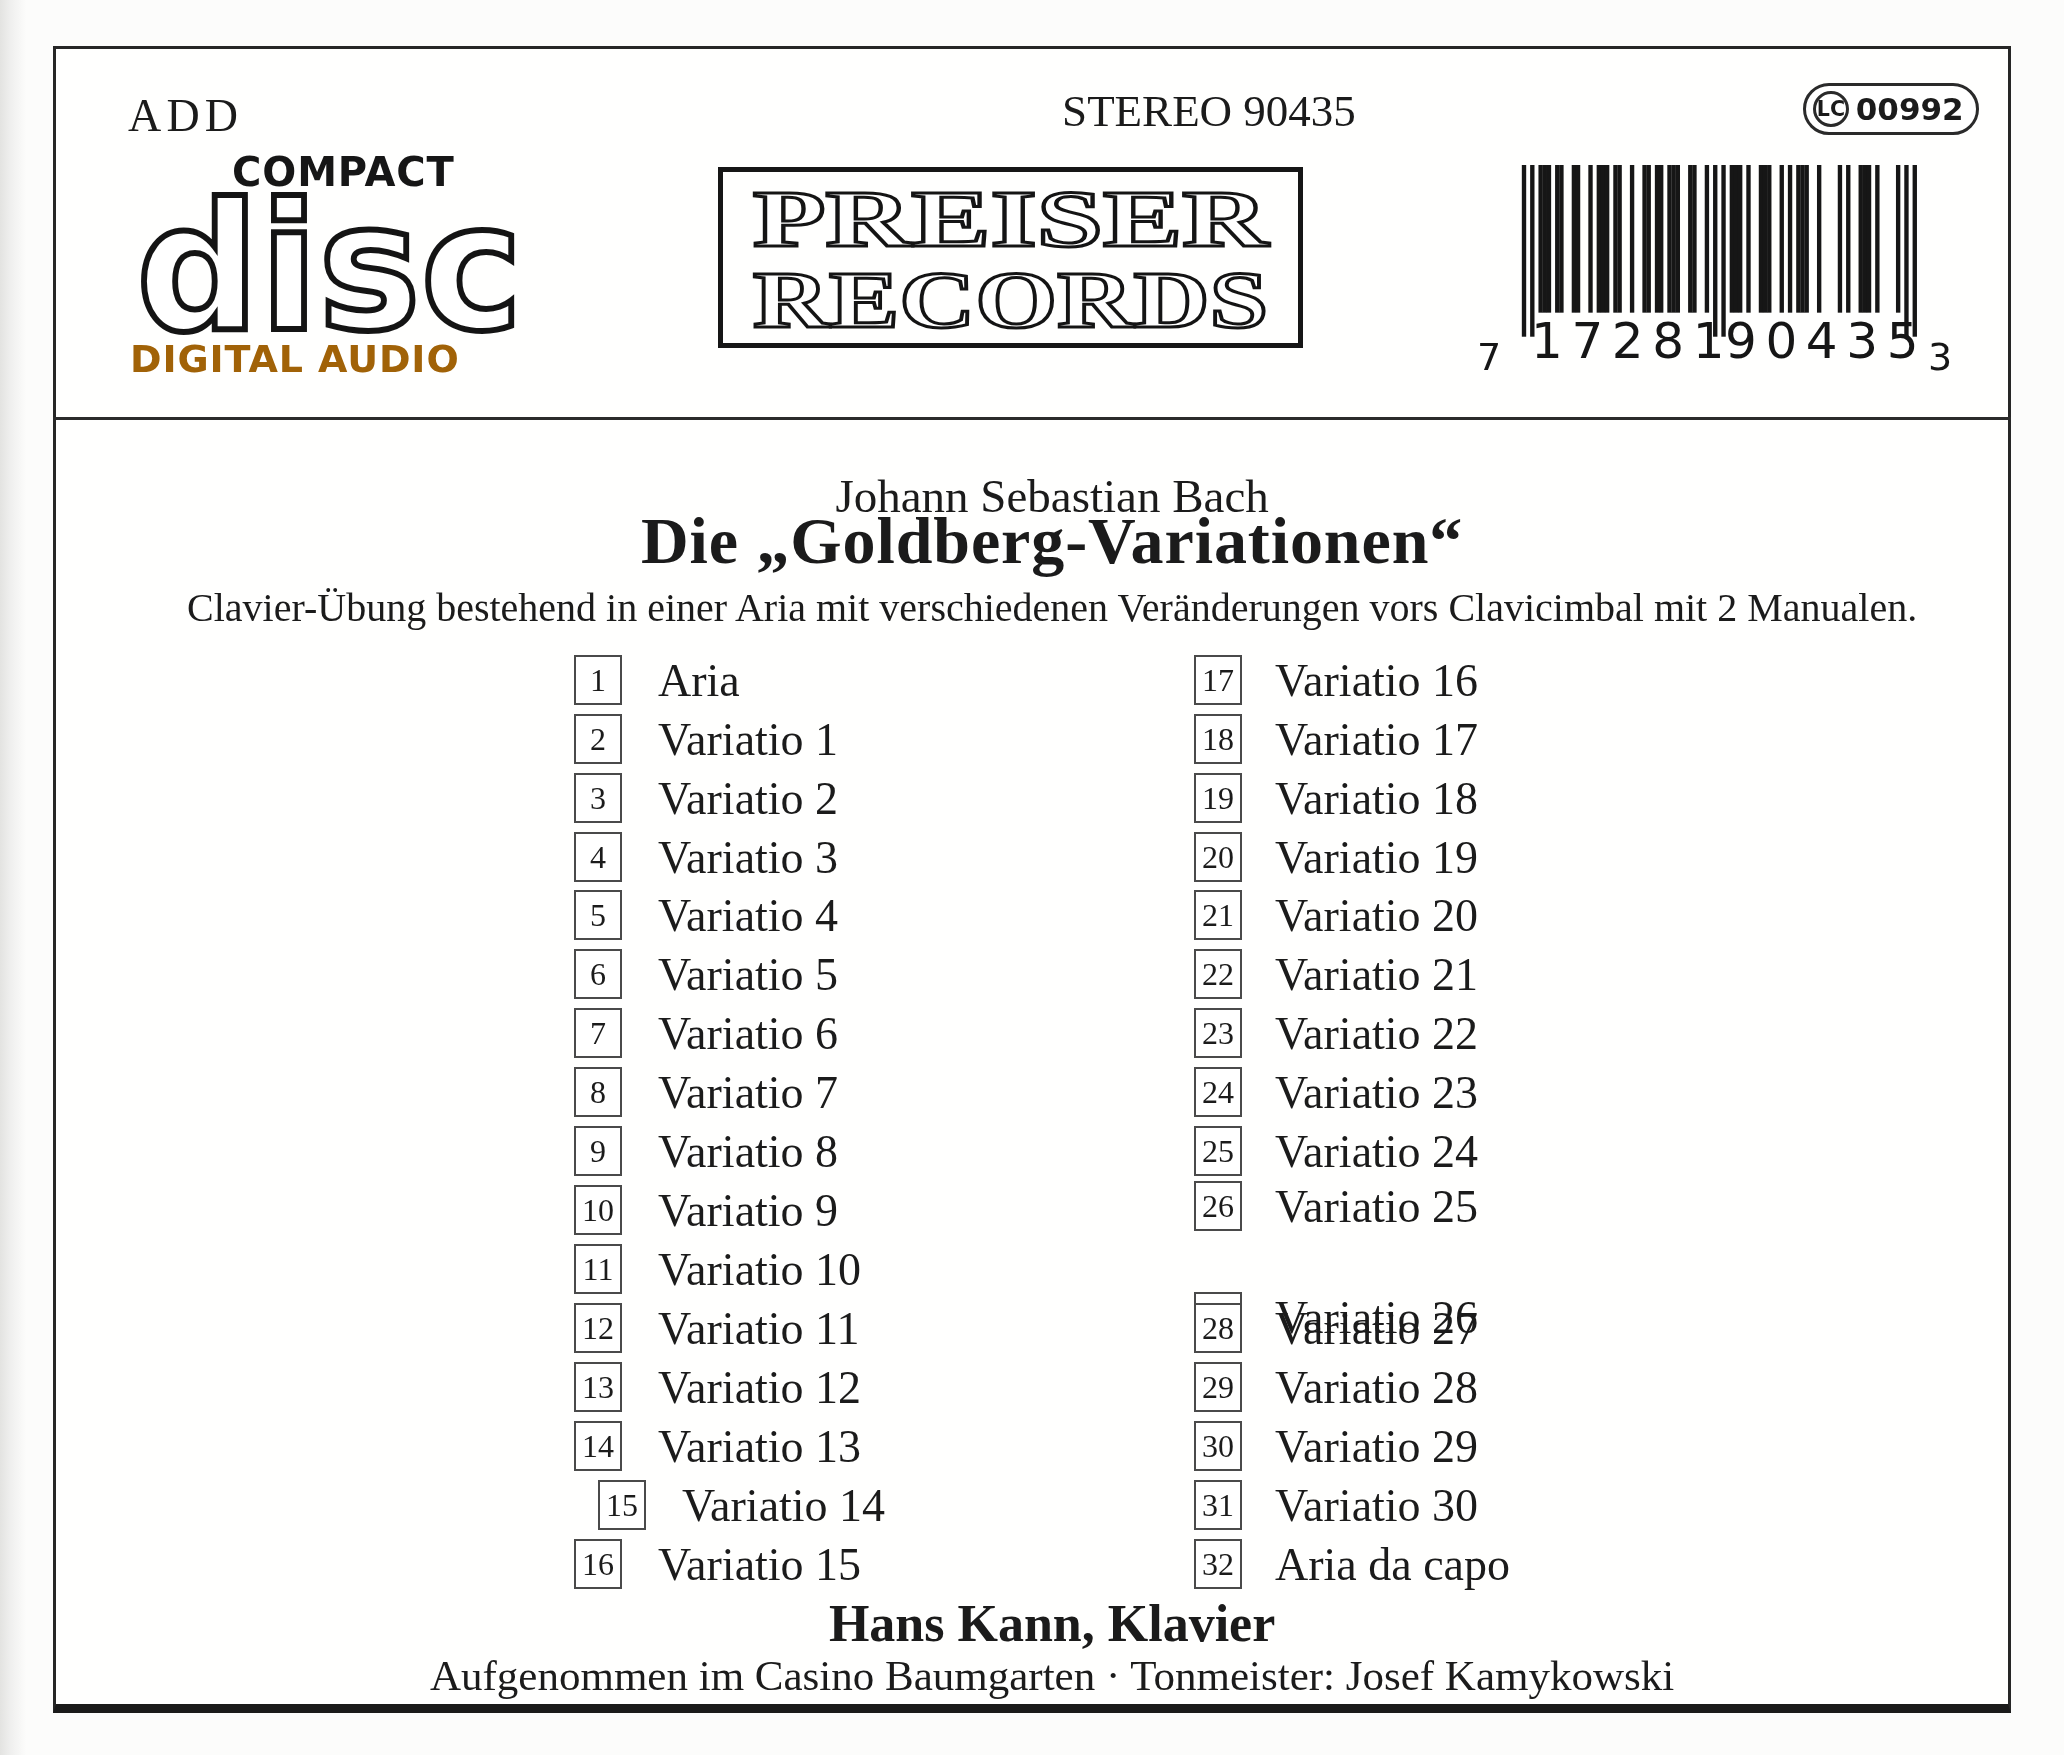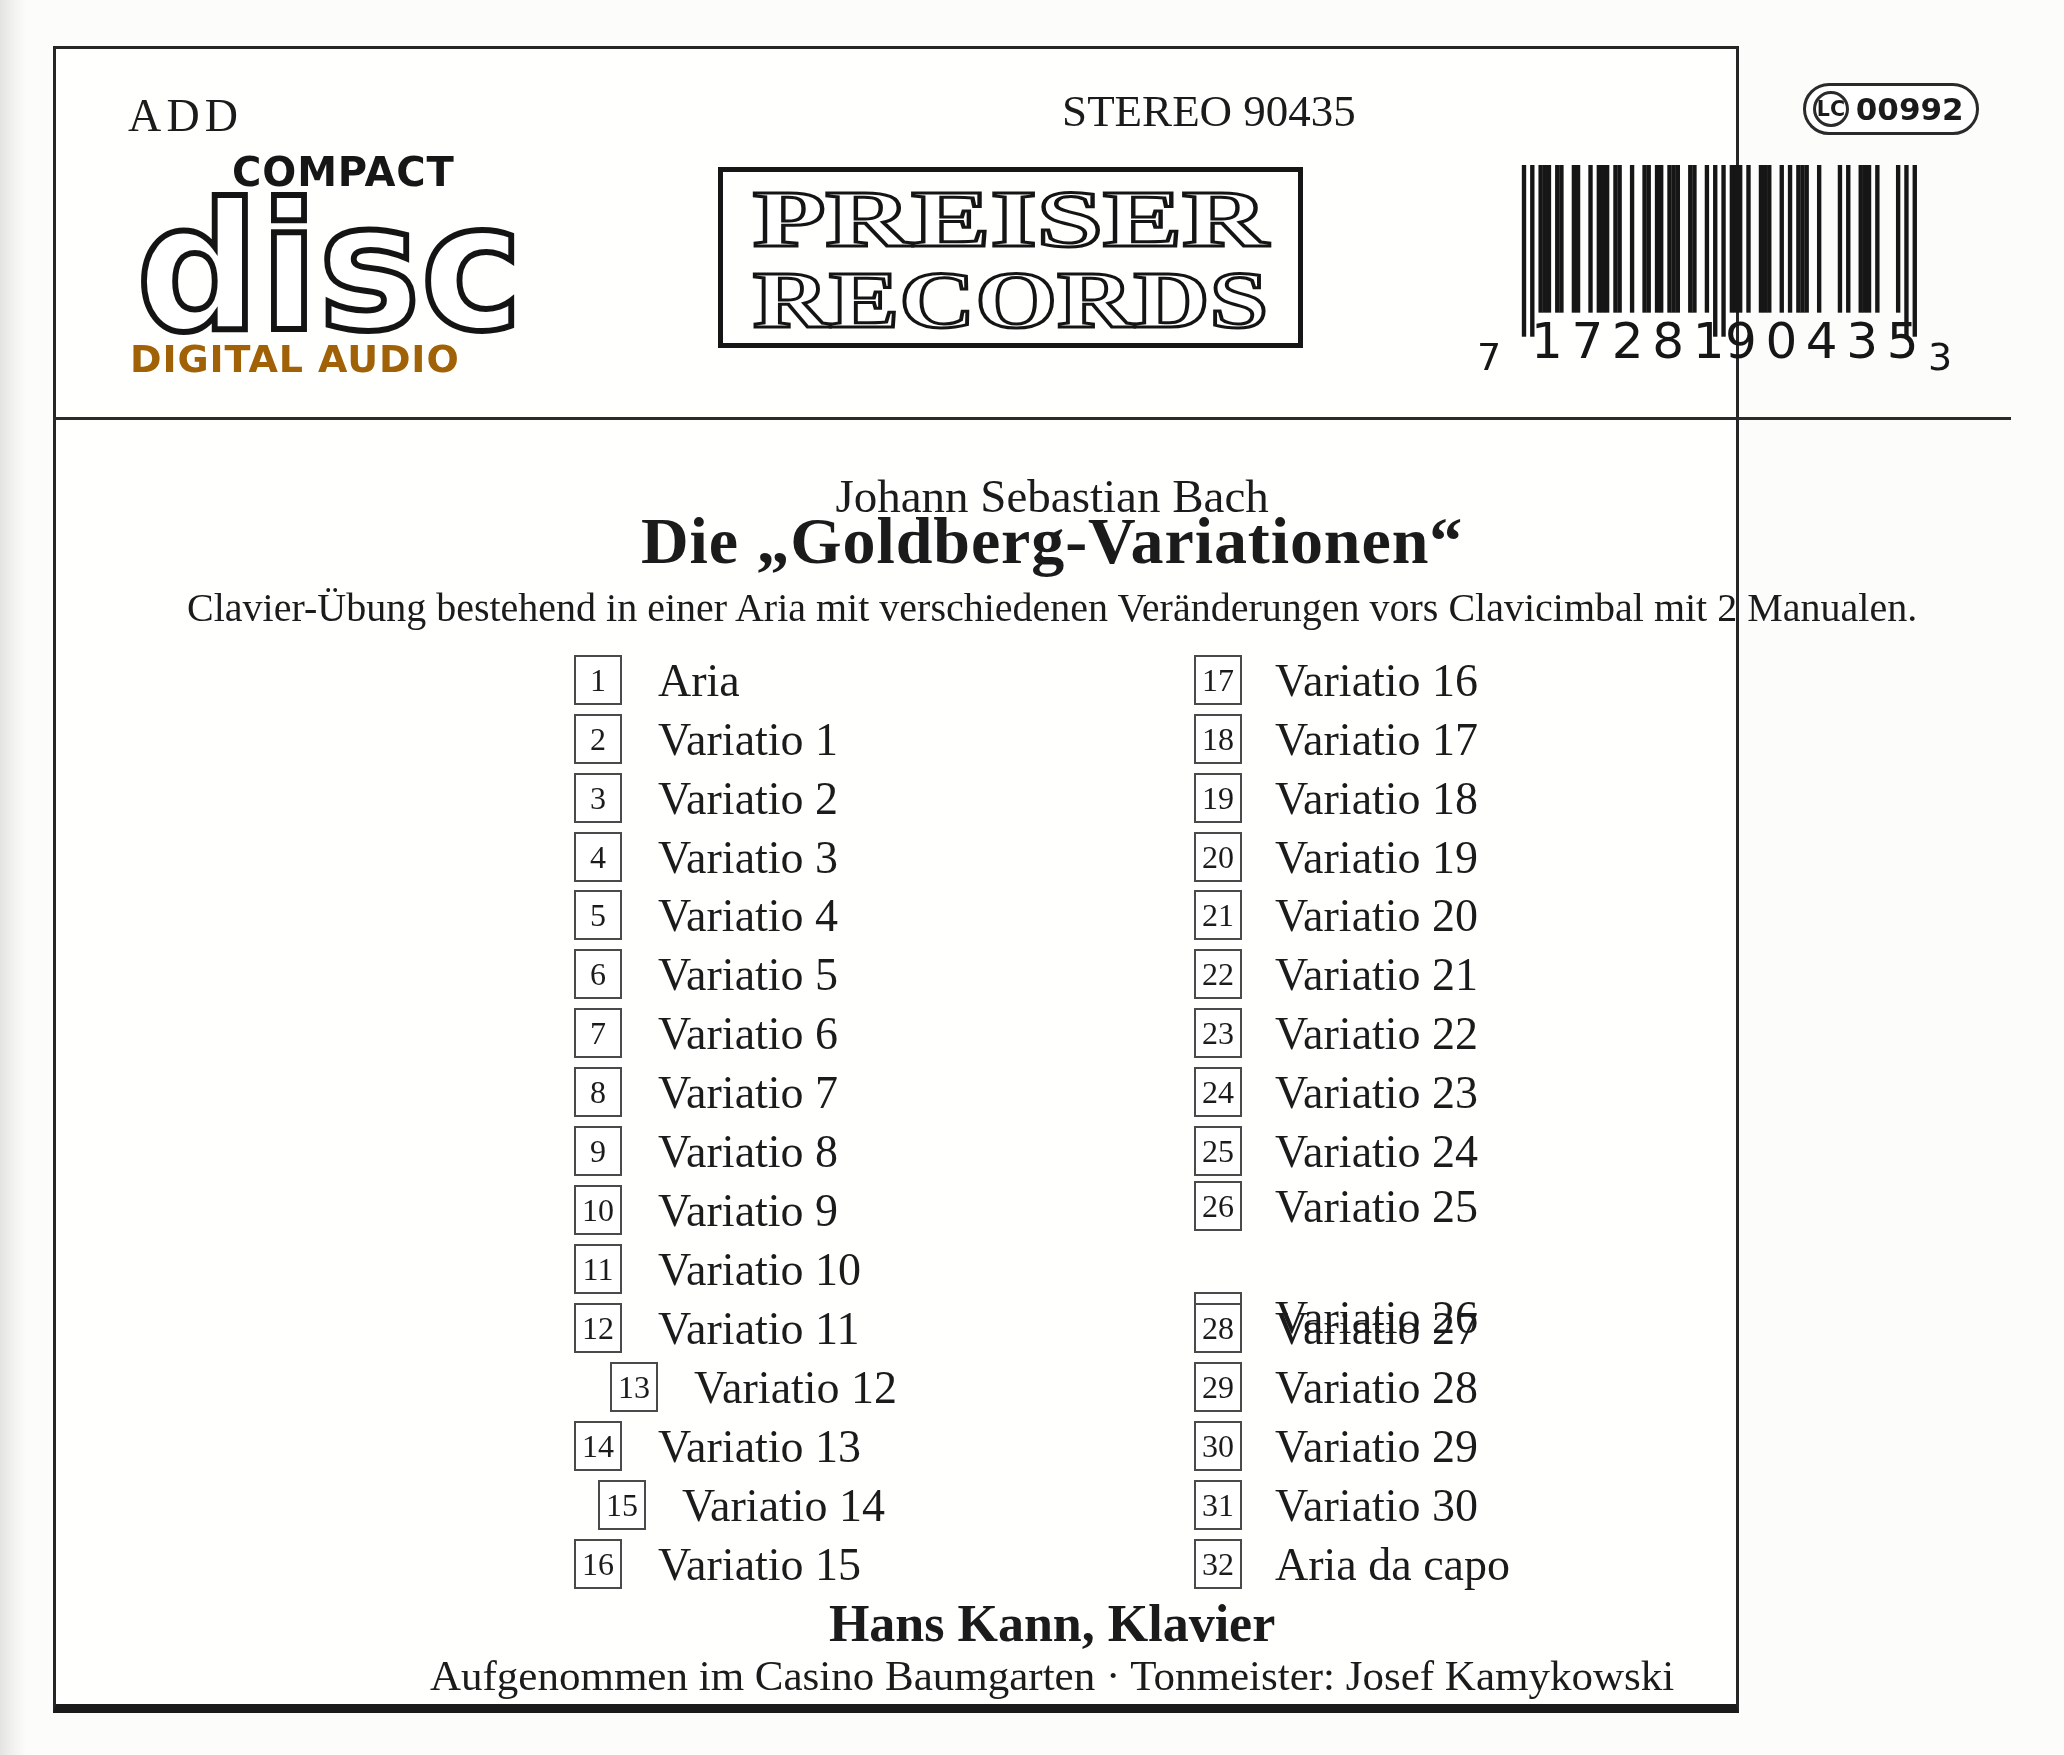--- a/index.html
+++ b/index.html
@@ -1,20 +1,20 @@
 <!DOCTYPE html>
 <html style="font-size:13.8px"><head>
 <meta charset="utf-8">
 <style>
   html,body{margin:0;padding:0;background:#f7f7f6;}
   .stage{position:relative;width:2065px;height:1755px;background:#fcfcfb;overflow:hidden;
          font-family:"Liberation Serif", serif;color:#1b1b1b;}
   .scan-edge{position:absolute;left:0;top:0;width:26px;height:1755px;
              background:linear-gradient(90deg,#e3e3e1 0%,#efefee 40%,rgba(255,255,255,0) 100%);}
-  .card{position:absolute;left:53px;top:46px;width:1686px;height:1667px;background:#fffffe;
+  .card{position:absolute;left:53px;top:46px;width:1958px;height:1667px;background:#fffffe;
         border:3.4px solid #262626;border-bottom:9.5px solid #1a1a1a;box-sizing:border-box;}
   .abs{position:absolute;}
   .divider{position:absolute;left:-3.4px;top:368px;width:1958px;height:3.4px;background:#2b2b2b;}
 
   
   .add{left:72px;top:40px;font-size:46px;letter-spacing:5.2px;}
   .stereo{left:895px;top:36px;width:516px;text-align:center;font-size:45px;}
 
   .cdlogo{left:74px;top:100px;width:399px;height:241px;}
   .cd-compact{position:absolute;left:102px;top:0;font-family:"DejaVu Sans",sans-serif;
@@ -196,21 +196,21 @@
           <span class="ttitle">Variatio 9</span>
         </div>
         <div class="trow" style="top: 1195px;">
           <span class="tnum">11</span>
           <span class="ttitle">Variatio 10</span>
         </div>
         <div class="trow" style="top: 1254px;">
           <span class="tnum">12</span>
           <span class="ttitle">Variatio 11</span>
         </div>
-        <div class="trow" style="top: 1313px; margin-left: 36px;">
+        <div class="trow" style="top: 1313px;">
           <span class="tnum">13</span>
           <span class="ttitle">Variatio 12</span>
         </div>
         <div class="trow" style="top: 1372px;">
           <span class="tnum">14</span>
           <span class="ttitle">Variatio 13</span>
         </div>
         <div class="trow" style="top: 1431px; padding-left: 24px;">
           <span class="tnum">15</span>
           <span class="ttitle">Variatio 14</span>

